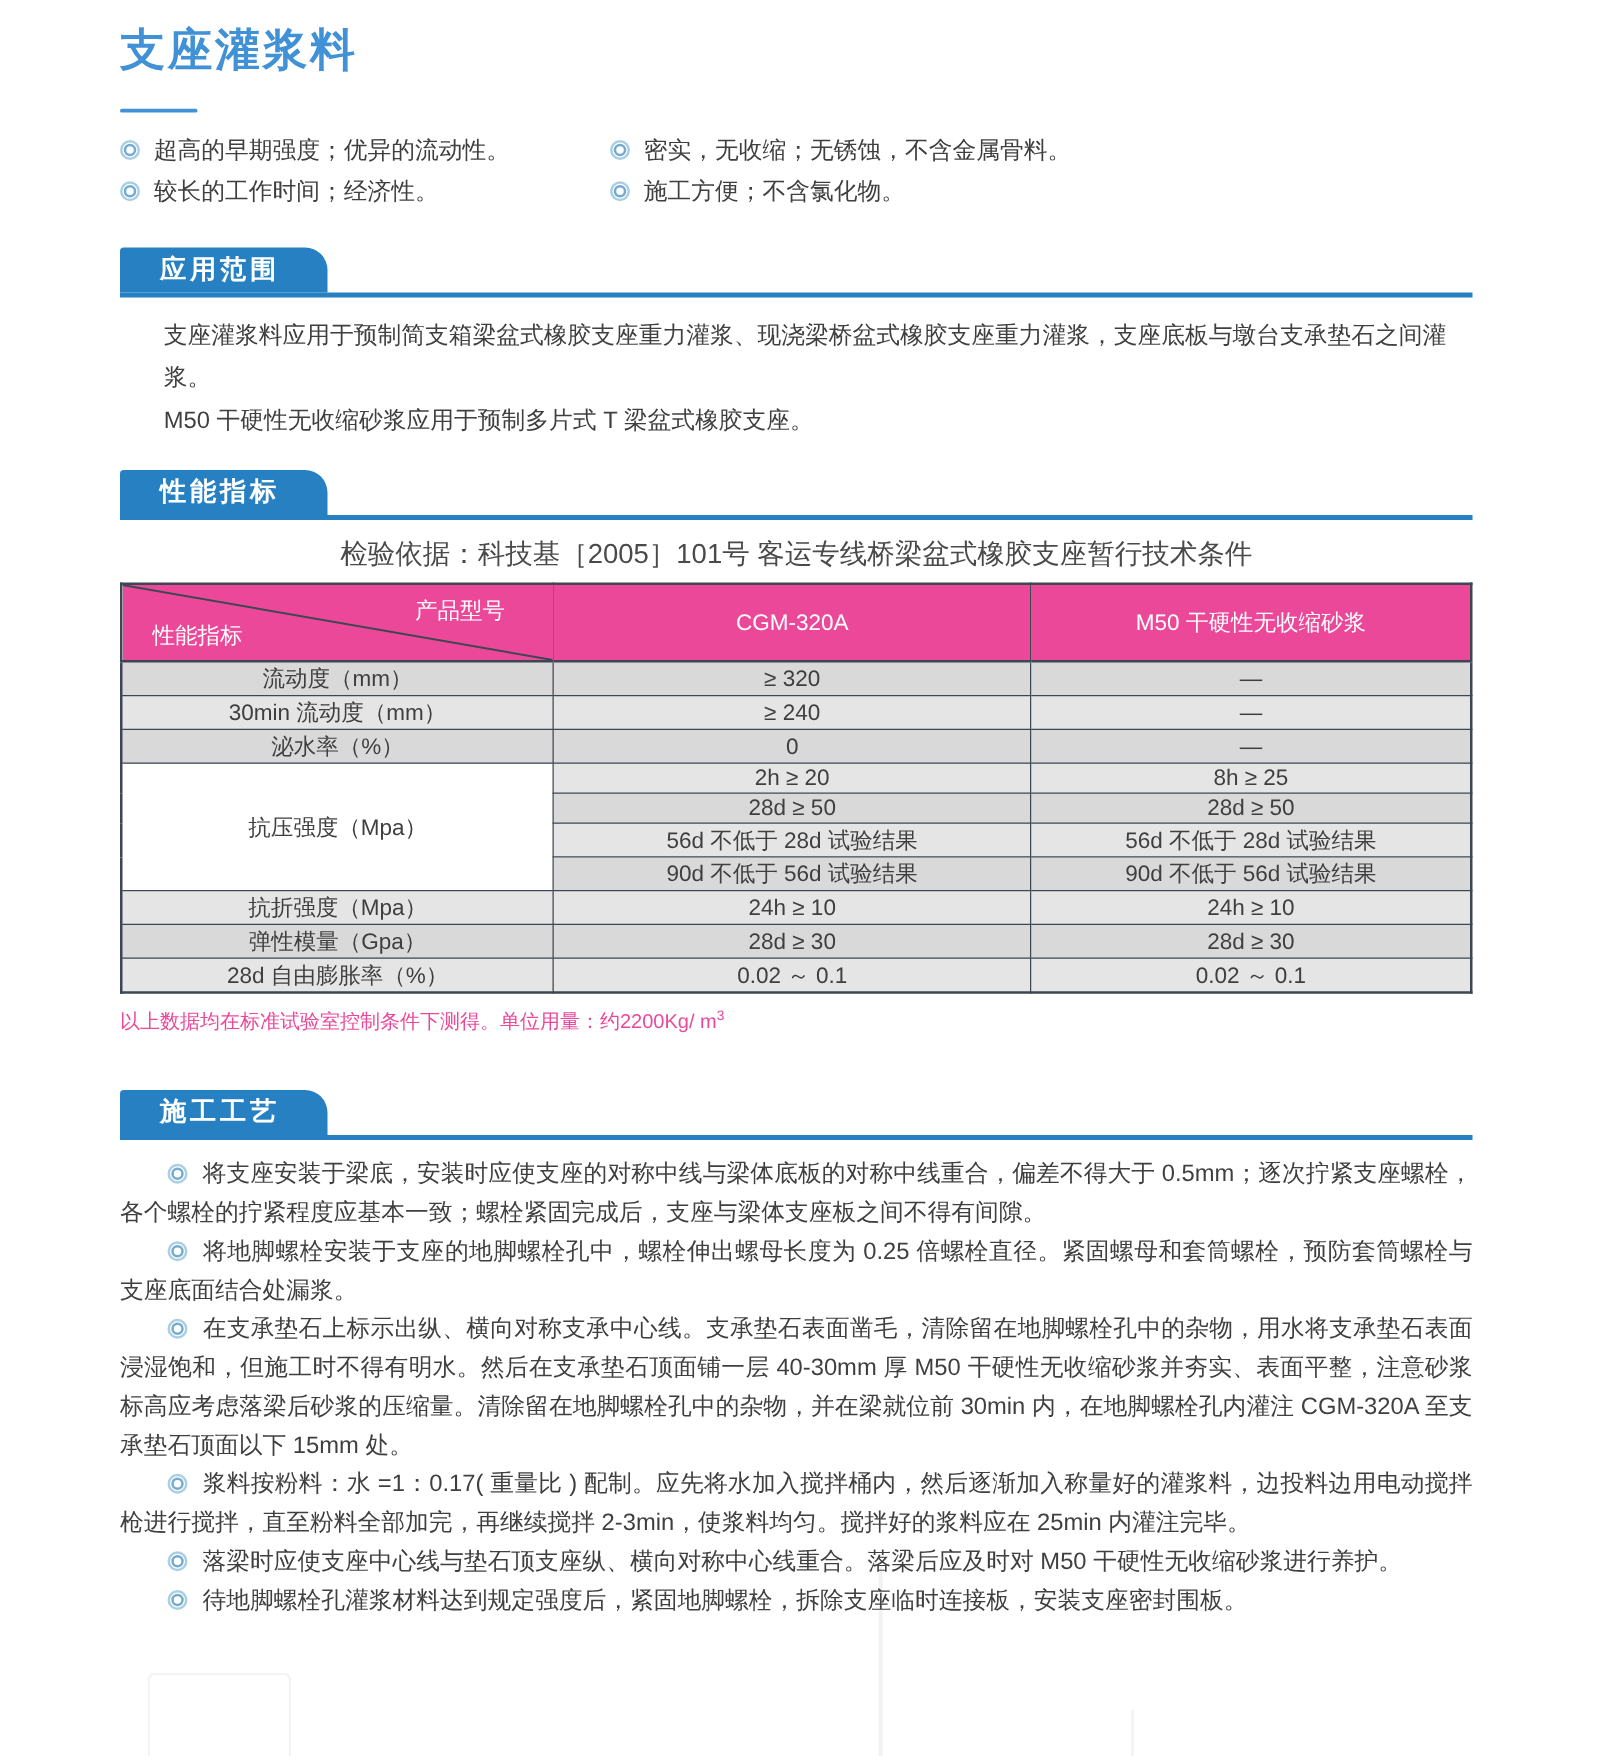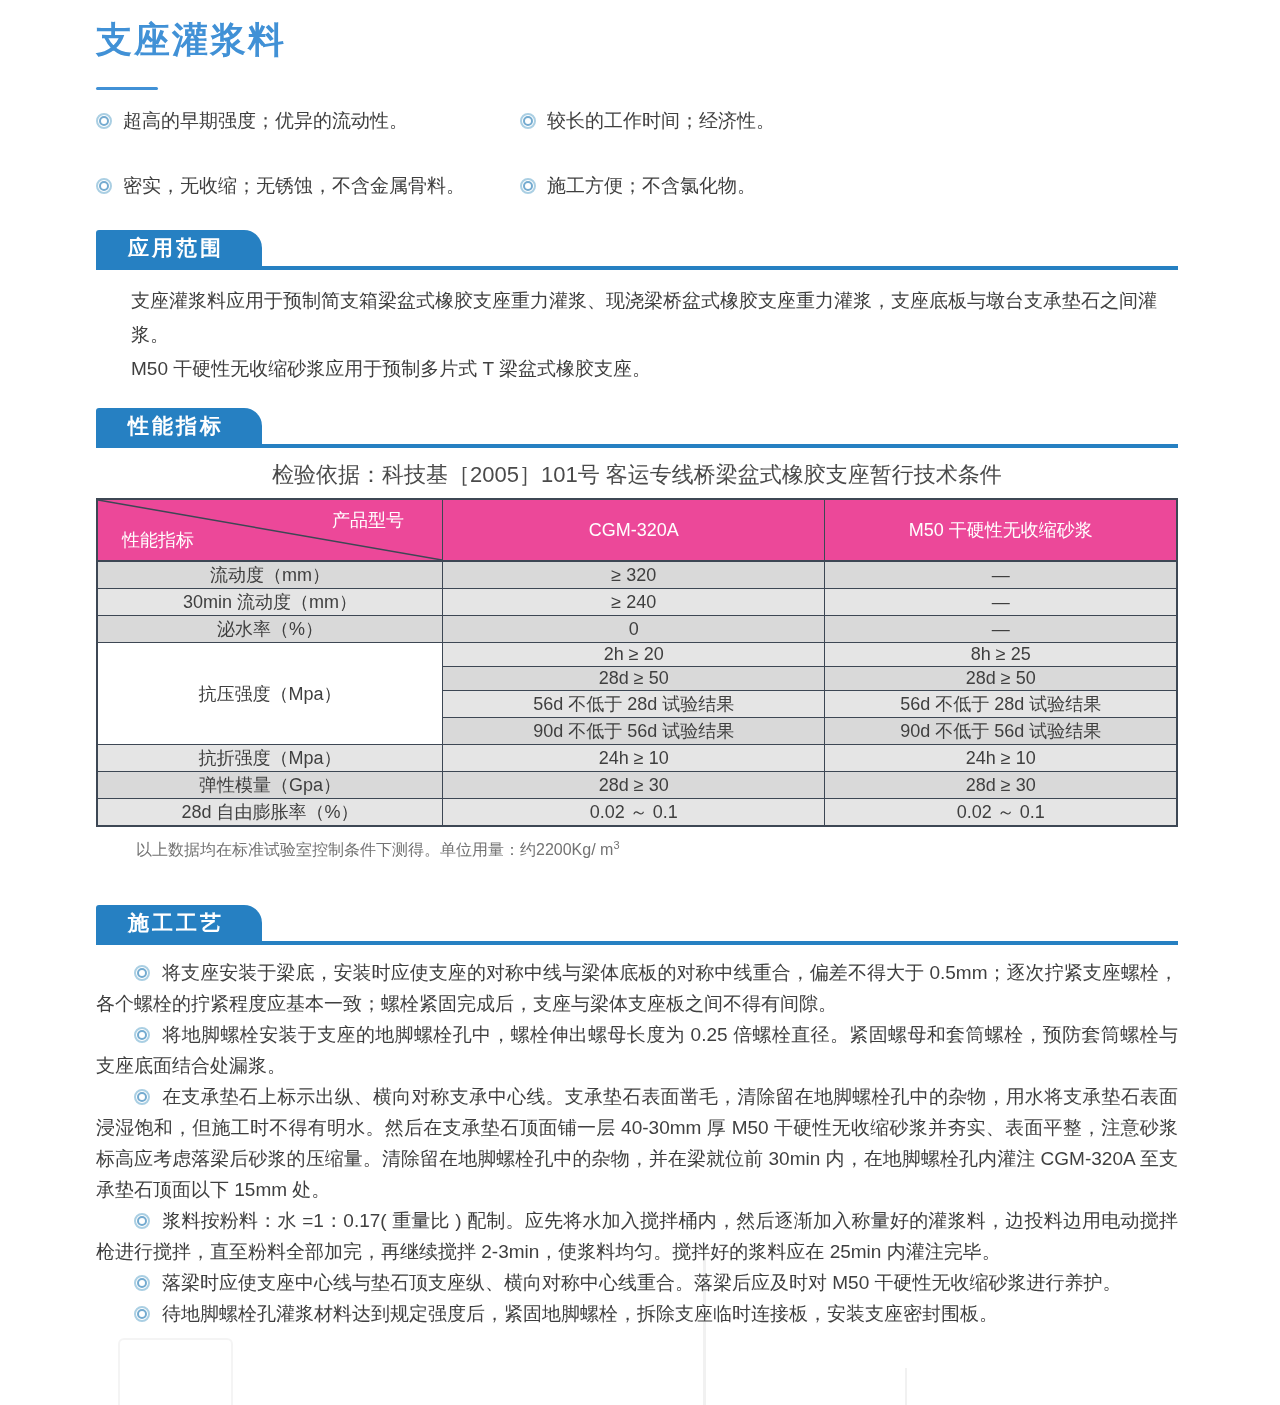--- a/index.html
+++ b/index.html
@@ -34,21 +34,21 @@
     display: inline-block; width: 16px; height: 16px;
     border: 2px solid #aacfe3; border-radius: 50%;
     position: relative; vertical-align: -2px; margin-right: 11px; flex: none;
   }
   .ring::after {
     content: ""; position: absolute; left: 1px; top: 1px; right: 1px; bottom: 1px;
     border: 2.5px solid #74abd0; border-radius: 50%;
   }
 
   
-  .features { margin-top: 14px; display: grid; grid-template-columns: 392px 1fr; column-gap: 0; row-gap: 0; gap: 32px; }
+  .features { margin-top: 14px; display: grid; grid-template-columns: 392px 1fr; column-gap: 0; row-gap: 0; }
   .feature-item { font-size: 19px; line-height: 33px; white-space: nowrap; }
 
   
   .app-text { margin-top: 14px; padding-left: 35px; font-size: 19px; line-height: 34px; }
 
   
   .perf-caption { margin-top: 12px; text-align: center; font-size: 22px; color: #4a4a4a; }
   table.perf {
     margin-top: 8px; width: 100%; border-collapse: collapse;
     border: 2px solid #3d4754; table-layout: fixed;
@@ -59,21 +59,21 @@
   }
   table.perf thead th { background: #ec4899; color: #ffffff; height: 62px; border-bottom: 2px solid #3d4754; }
   .col-label { width: 32%; } .col-a { width: 35.4%; } .col-b { width: 32.6%; }
   .diag-cell { position: relative; padding: 0 !important; }
   .diag-cell svg { position: absolute; left: 0; top: 0; width: 100%; height: 100%; }
   .diag-top { position: absolute; right: 38px; top: 8px; font-size: 18px; }
   .diag-bottom { position: absolute; left: 24px; bottom: 8px; font-size: 18px; }
   tr.gray td { background: #d9d9d9; }
   tr.white td { background: #e5e5e5; }
   td.merge-cell { background: #ffffff !important; }
-  .perf-note { margin-top: 12px; font-size: 16px; color: #737373; margin-left: 40px; }
+  .perf-note { margin-top: 12px; font-size: 16px; color: #ec4899; }
   .perf-note sup { font-size: 11px; }
 
   
   .proc { margin-top: 12px; }
   .proc p {
     font-size: 19px; line-height: 31px; text-align: justify;
     text-indent: 38px; color: #3f3f3f;
   }
   .proc p .ring { margin-right: 12px; }
 
@@ -87,22 +87,22 @@
 <body>
 
 <div class="page">
   <div class="content">
 
     <h1 class="doc-title">支座灌浆料</h1>
     <div class="title-underline"></div>
 
     <div class="features">
       <div class="feature-item"><span class="ring"></span><span>超高的早期强度；优异的流动性。</span></div>
+      <div class="feature-item"><span class="ring"></span><span>密实，无收缩；无锈蚀，不含金属骨料。</span></div>
       <div class="feature-item"><span class="ring"></span><span>较长的工作时间；经济性。</span></div>
-      <div class="feature-item"><span class="ring"></span><span>密实，无收缩；无锈蚀，不含金属骨料。</span></div>
       <div class="feature-item"><span class="ring"></span><span>施工方便；不含氯化物。</span></div>
     </div>
 
     <div class="section-head s2">
       <span class="section-tab">应用范围</span>
     </div>
     <div class="app-text">
       <p>支座灌浆料应用于预制简支箱梁盆式橡胶支座重力灌浆、现浇梁桥盆式橡胶支座重力灌浆，支座底板与墩台支承垫石之间灌浆。</p>
       <p>M50 干硬性无收缩砂浆应用于预制多片式 T 梁盆式橡胶支座。</p>
     </div>

